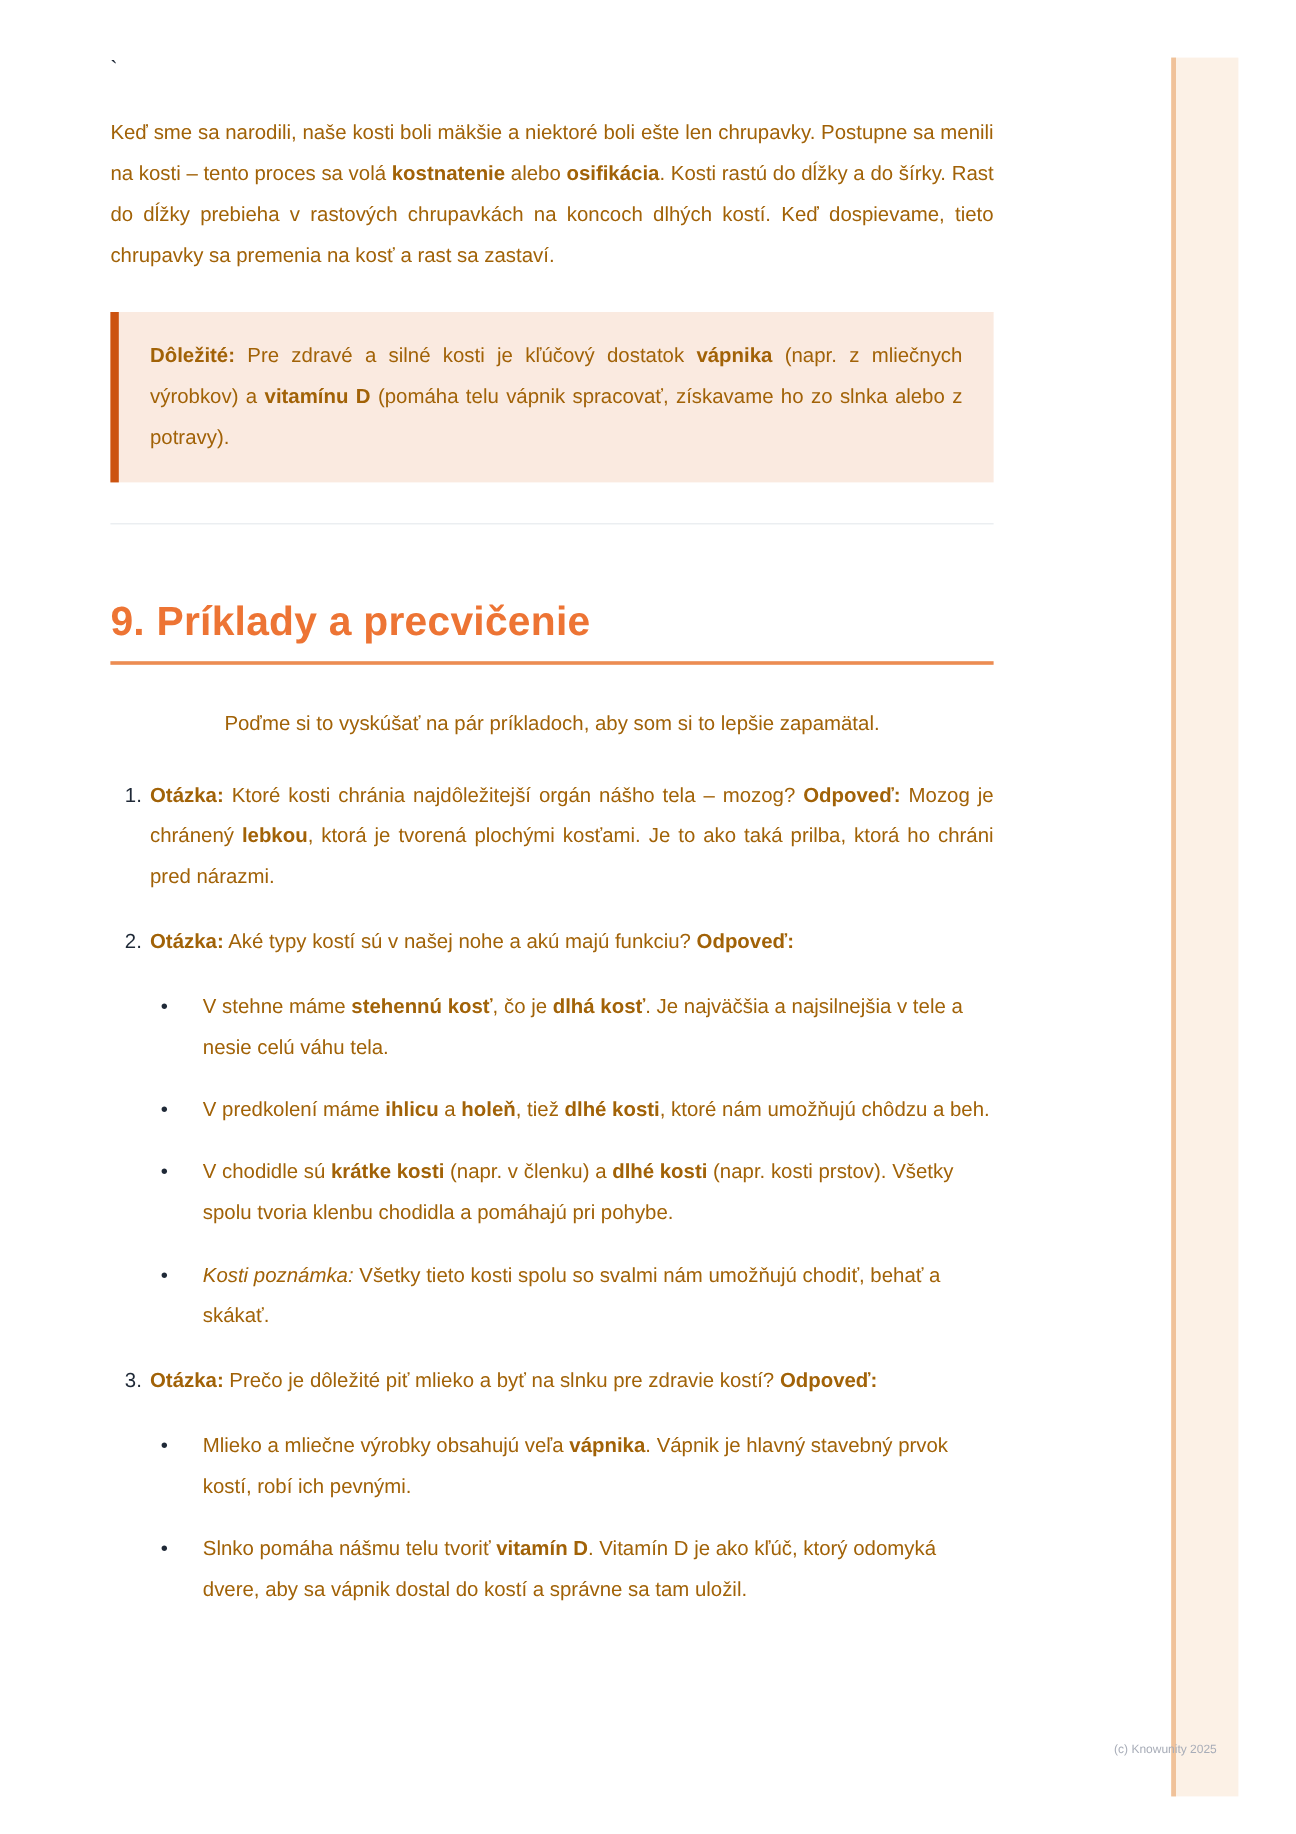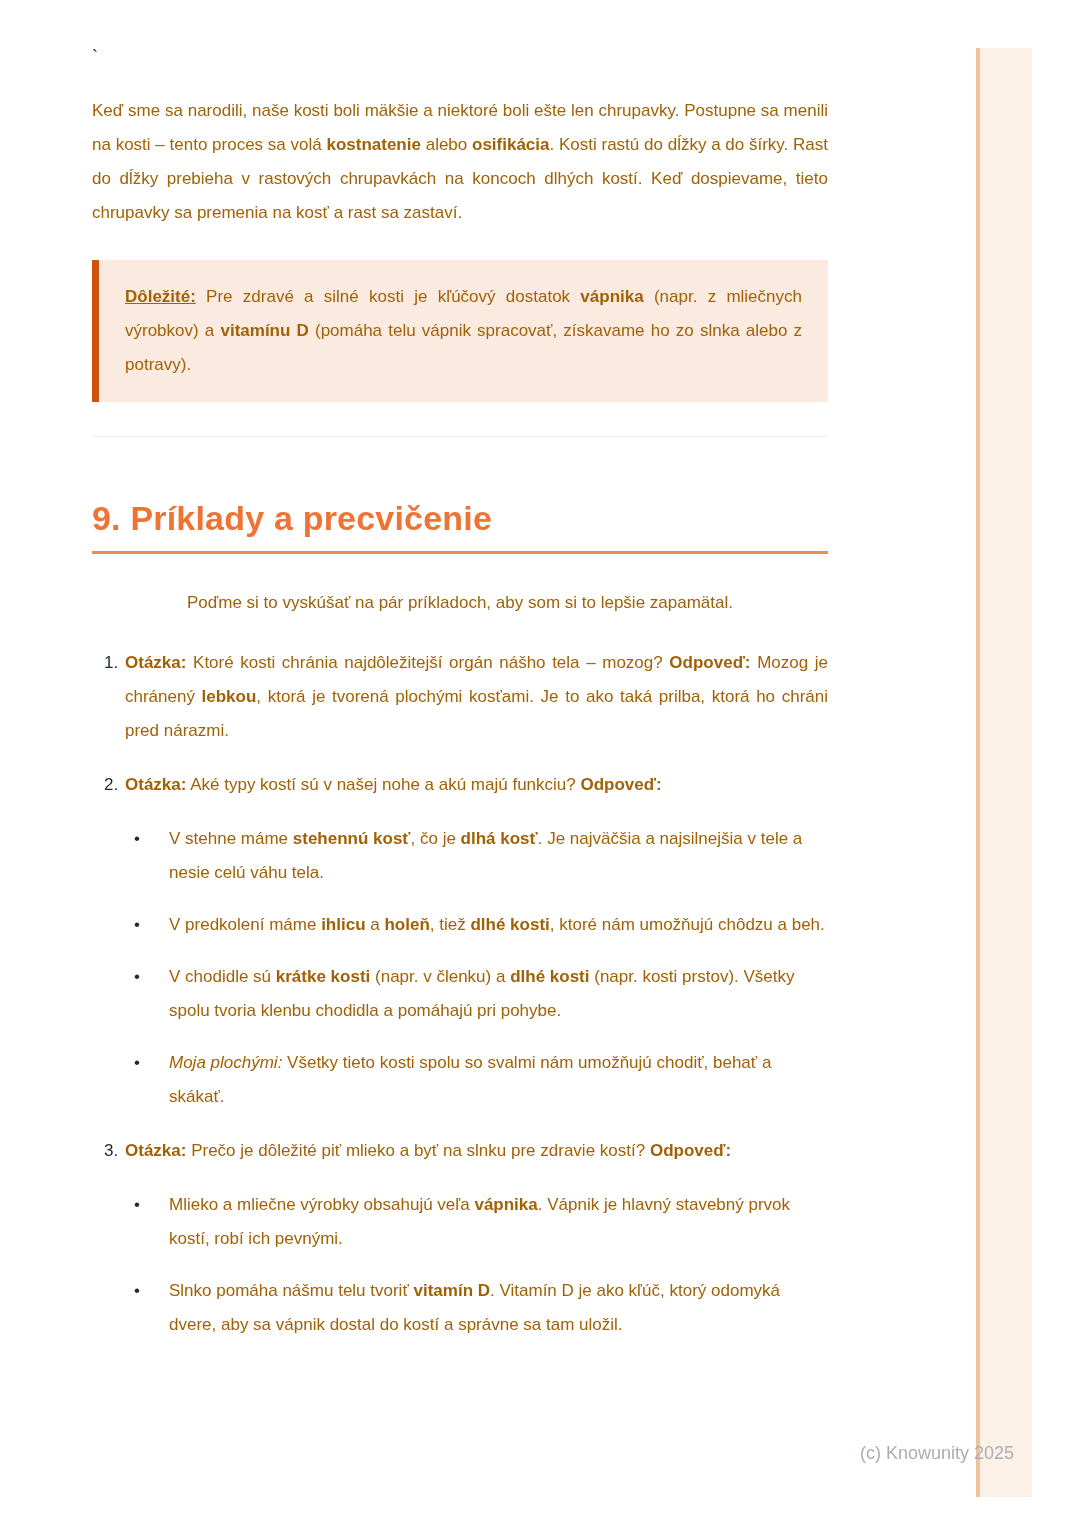--- a/index.html
+++ b/index.html
@@ -18,21 +18,21 @@
     right: 48px;
     width: 56px;
     height: 1449px;
     background: #FCF1E6;
     border-left: 4px solid #F0C29A;
   }
   .copyright {
     position: absolute;
     right: 66px;
     bottom: 64px;
-    font-size: 18px;
+    font-size: 10px;
     color: #A8ADB8;
     white-space: nowrap;
   }
   .content {
     position: absolute;
     left: 92px;
     top: 48px;
     width: 736px;
   }
   .stray {
@@ -121,21 +121,21 @@
 <div class="side-strip"></div>
 
 <div class="content">
 
   <div class="stray">`</div>
 
 
   <p class="body justify"><span>Keď sme sa narodili, naše kosti boli mäkšie a niektoré boli ešte len chrupavky. Postupne sa menili na kosti – tento proces sa volá </span><span style="font-weight: 700;">kostnatenie</span><span> alebo </span><span style="font-weight: 700;">osifikácia</span><span>. Kosti rastú do dĺžky a do šírky. Rast do dĺžky prebieha v rastových chrupavkách na koncoch dlhých kostí. Keď dospievame, tieto chrupavky sa premenia na kosť a rast sa zastaví.</span></p>
 
   <div class="callout">
-    <p class="body justify"><span style="font-weight: 700; text-decoration: underline;">Dôležité:</span><span> Pre zdravé a silné kosti je kľúčový dostatok </span><span style="font-weight: 700;">vápnika</span><span> (napr. z mliečnych výrobkov) a </span><span style="font-weight: 700;">vitamínu D</span><span> (pomáha telu vápnik spracovať, získavame ho zo slnka alebo z potravy).</span></p>
+    <p class="body justify"><span style="font-weight: 700;">Dôležité:</span><span> Pre zdravé a silné kosti je kľúčový dostatok </span><span style="font-weight: 700;">vápnika</span><span> (napr. z mliečnych výrobkov) a </span><span style="font-weight: 700;">vitamínu D</span><span> (pomáha telu vápnik spracovať, získavame ho zo slnka alebo z potravy).</span></p>
   </div>
 
   <hr class="divider">
 
   <h1 class="big-title">9. Príklady a precvičenie</h1>
   <div class="title-rule"></div>
 
   <p class="body intro">Poďme si to vyskúšať na pár príkladoch, aby som si to lepšie zapamätal.</p>
 
   <ol class="qa-list">
@@ -160,21 +160,21 @@
         <li class="bitem">
           <span class="bdot"></span>
           <div class="btext"><span>V predkolení máme </span><span style="font-weight: 700; text-align: right;">ihlicu</span><span> a </span><span style="font-weight: 700;">holeň</span><span>, tiež </span><span style="font-weight: 700;">dlhé kosti</span><span>, ktoré nám umožňujú chôdzu a beh.</span></div>
         </li>
         <li class="bitem">
           <span class="bdot"></span>
           <div class="btext"><span>V chodidle sú </span><span style="font-weight: 700;">krátke kosti</span><span> (napr. v členku) a </span><span style="font-weight: 700;">dlhé kosti</span><span> (napr. kosti prstov). Všetky spolu tvoria klenbu chodidla a pomáhajú pri pohybe.</span></div>
         </li>
         <li class="bitem">
           <span class="bdot"></span>
-          <div class="btext"><span style="font-style: italic;">Moja plochými:</span><span> Všetky tieto kosti spolu so svalmi nám umožňujú chodiť, behať a skákať.</span></div>
+          <div class="btext"><span style="font-style: italic;">Kosti poznámka:</span><span> Všetky tieto kosti spolu so svalmi nám umožňujú chodiť, behať a skákať.</span></div>
         </li>
       </ul>
     </li>
 
     <li class="qitem">
       <div class="qrow">
         <span class="qnum">3.</span>
         <div class="qtext justify"><span style="font-weight: 700;">Otázka:</span><span> Prečo je dôležité piť mlieko a byť na slnku pre zdravie kostí? </span><span style="font-weight: 700;">Odpoveď:</span></div>
       </div>
       <ul class="bullets">

